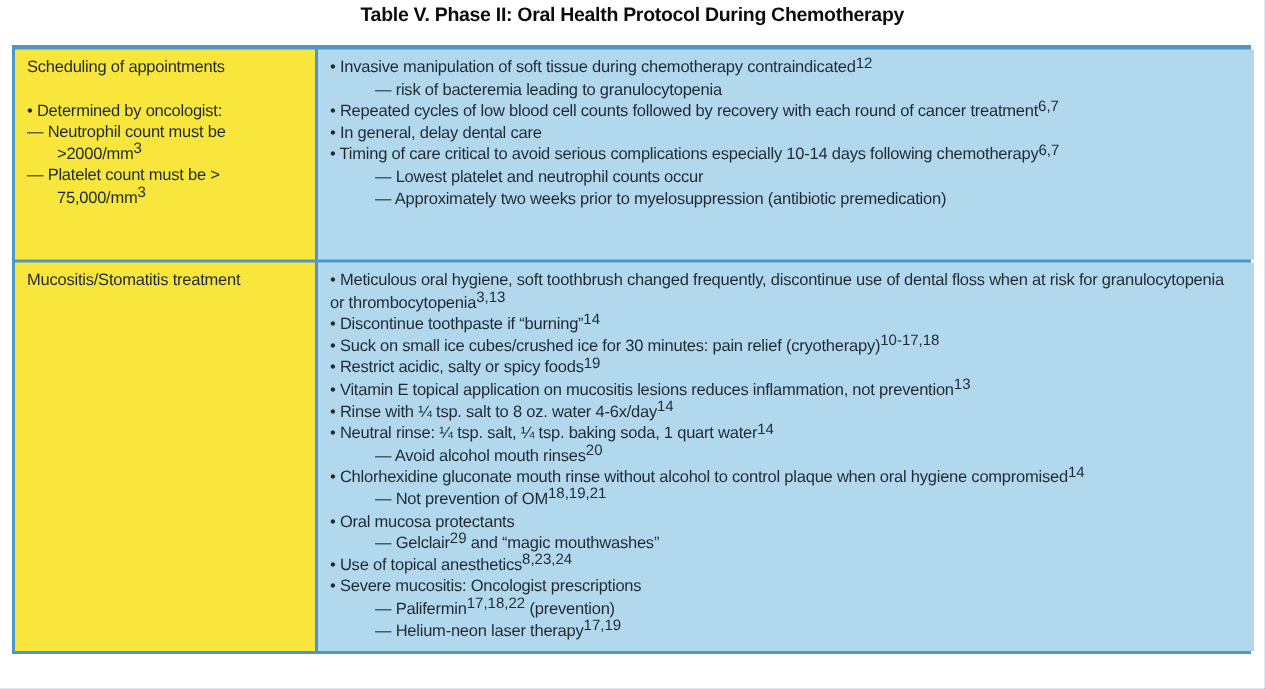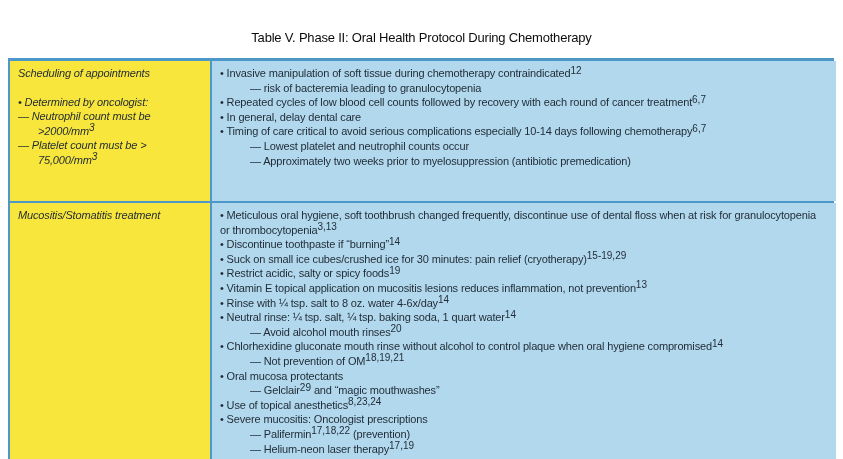--- a/index.html
+++ b/index.html
@@ -13,24 +13,24 @@
   }
   .page {
     position: relative;
     width: 843px;
     height: 459px;
     background: #ffffff;
   }
   .title {
     text-align: center;
     font-size: 13px;
-    font-weight: normal;
+    font-weight: bold;
     color: #0c0c0c;
     letter-spacing: -0.2px;
-    padding-top: 30px;
+    padding-top: 2px;
     padding-bottom: 13px;
   }
   .table {
     margin-left: 8px;
     width: 826px;
     box-sizing: border-box;
     border: 2px solid var(--border);
     border-top-width: 3px;
     background: var(--border);
     display: grid;
@@ -38,21 +38,21 @@
     grid-auto-rows: min-content;
     gap: 2px;
   }
   .cell {
     padding: 5px 8px 6px 8px;
     font-size: 11px;
     line-height: 14.6px;
     color: #1f2a33;
     letter-spacing: -0.15px;
   }
-  .label-cell  { background: var(--yellow); font-style: italic; }
+  .label-cell  { background: var(--yellow); }
   .detail-cell { background: var(--blue); }
   .line { white-space: normal; }
   .line.blank { height: 14px; }
   .label-cell .line.bullet { padding-left: 11px; text-indent: -11px; }
   .label-cell .line.dash   { padding-left: 20px; text-indent: -20px; }
   .detail-cell .line.dash  { padding-left: 30px; }
   .marker { display: inline; }
   sup {
     font-size: 10px;
     line-height: 0;
@@ -83,21 +83,21 @@
         <div class="line bullet"><span class="marker">•</span> Timing of care critical to avoid serious complications especially 10-14 days following chemotherapy<sup>6,7</sup></div>
         <div class="line dash"><span class="marker">—</span> Lowest platelet and neutrophil counts occur</div>
         <div class="line dash"><span class="marker">—</span> Approximately two weeks prior to myelosuppression (antibiotic premedication)</div>
       </div>
       <div class="cell label-cell r2" style="min-height: 248px;">
         <div class="line plain">Mucositis/Stomatitis treatment</div>
       </div>
       <div class="cell detail-cell r2" style="min-height: 248px;">
         <div class="line bullet"><span class="marker">•</span> Meticulous oral hygiene, soft toothbrush changed frequently, discontinue use of dental floss when at risk for granulocytopenia or thrombocytopenia<sup>3,13</sup></div>
         <div class="line bullet"><span class="marker">•</span> Discontinue toothpaste if “burning”<sup>14</sup></div>
-        <div class="line bullet"><span class="marker">•</span> Suck on small ice cubes/crushed ice for 30 minutes: pain relief (cryotherapy)<sup>15-19,29</sup></div>
+        <div class="line bullet"><span class="marker">•</span> Suck on small ice cubes/crushed ice for 30 minutes: pain relief (cryotherapy)<sup>10-17,18</sup></div>
         <div class="line bullet"><span class="marker">•</span> Restrict acidic, salty or spicy foods<sup>19</sup></div>
         <div class="line bullet"><span class="marker">•</span> Vitamin E topical application on mucositis lesions reduces inflammation, not prevention<sup>13</sup></div>
         <div class="line bullet"><span class="marker">•</span> Rinse with ¼ tsp. salt to 8 oz. water 4-6x/day<sup>14</sup></div>
         <div class="line bullet"><span class="marker">•</span> Neutral rinse: ¼ tsp. salt, ¼ tsp. baking soda, 1 quart water<sup>14</sup></div>
         <div class="line dash"><span class="marker">—</span> Avoid alcohol mouth rinses<sup>20</sup></div>
         <div class="line bullet"><span class="marker">•</span> Chlorhexidine gluconate mouth rinse without alcohol to control plaque  when oral hygiene compromised<sup>14</sup></div>
         <div class="line dash"><span class="marker">—</span> Not prevention of OM<sup>18,19,21</sup></div>
         <div class="line bullet"><span class="marker">•</span> Oral mucosa protectants</div>
         <div class="line dash"><span class="marker">—</span> Gelclair<sup>29</sup> and “magic mouthwashes”</div>
         <div class="line bullet"><span class="marker">•</span> Use of topical anesthetics<sup>8,23,24</sup></div>

